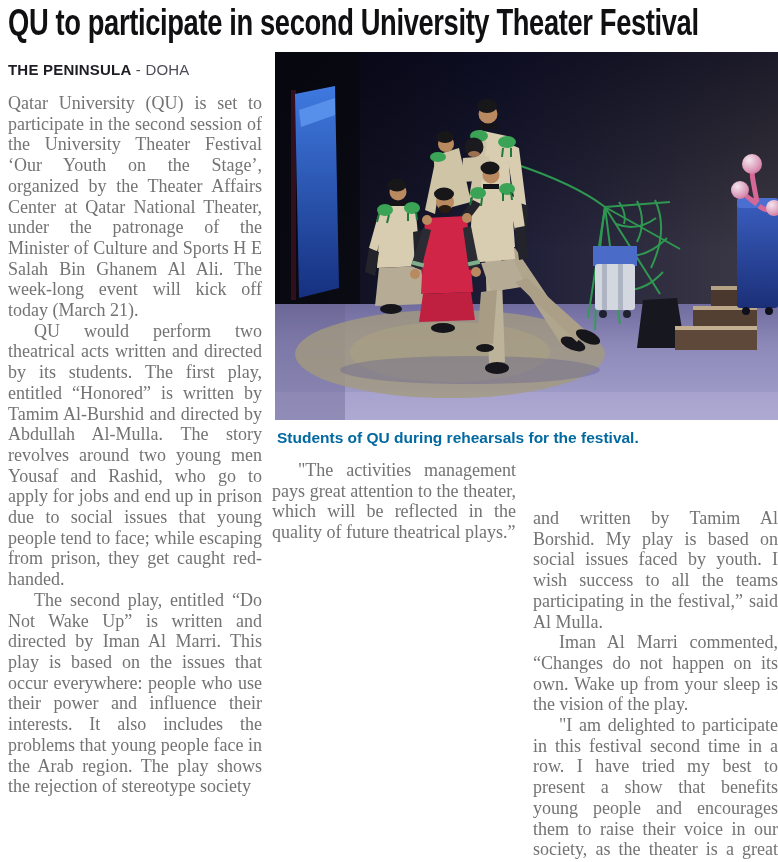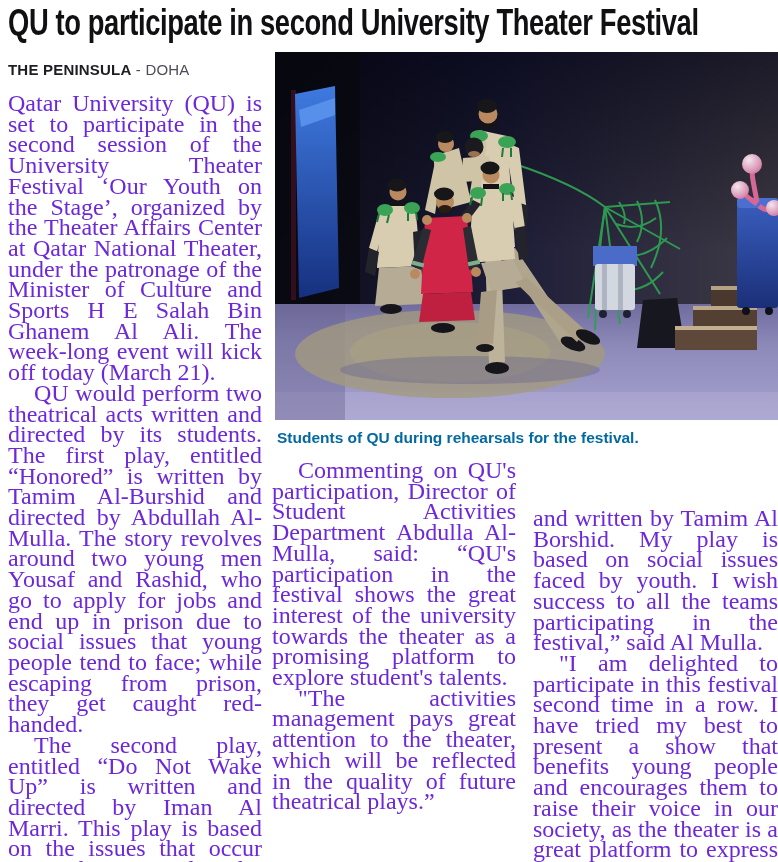--- a/index.html
+++ b/index.html
@@ -12,22 +12,22 @@
     font-family:"Liberation Sans", sans-serif;font-weight:700;font-size:36px;color:#101013;
   }
   .headline-inner{display:inline-block;transform:scaleX(0.76);transform-origin:0 50%;letter-spacing:-0.5px;}
   .byline{
     position:absolute;left:8px;top:61px;
     font-family:"Liberation Sans", sans-serif;font-size:15px;letter-spacing:0.2px;
   }
   .byline-source{font-weight:700;color:#1d1d23;text-align:center;}
   .byline-rest{font-weight:400;color:#4d4d58;}
   .col{
-    position:absolute;text-align:justify;color:#6d28d9;
-    font-size:24px;line-height:20.7px;overflow:hidden;
+    position:absolute;text-align:justify;color:#737373;
+    font-size:18px;line-height:20.7px;overflow:hidden;
   }
   .col p{margin:0;}
   .col p.indent{text-indent:26px;}
   .col-left{left:8px;top:93px;width:254px;height:769px;}
   .col-mid{left:272px;top:460px;width:244px;height:402px;}
   .col-right{left:533px;top:460px;width:245px;height:402px;margin-top:48px;}
   .photo{
     position:absolute;left:275px;top:52px;width:503px;height:368px;margin:0;
     background:#14142a;overflow:hidden;
   }
@@ -232,22 +232,22 @@
           <ellipse cx="169" cy="142" rx="10" ry="6.5" fill="#17171a"></ellipse>
           <ellipse cx="170" cy="157" rx="6.5" ry="4" fill="#2a1c12"></ellipse>
         </g>
       </g>
     </svg>
   </figure>
 
   <figcaption class="caption">Students of QU during rehearsals for the festival.</figcaption>
 
   <div class="col col-mid">
-    <p class="indent">Commenting on QU's participation, Director of Student Activities Department Abdulla Al-Mulla, said: “QU's participation in the festival shows the great interest of the university towards the theater as a promising platform to explore student's talents.</p>
     <p class="indent">"The activities management pays great attention to the theater, which will be reflected in the quality of future theatrical plays.”</p>
   </div>
 
   <div class="col col-right">
     <p>and written by Tamim Al Borshid. My play is based on social issues faced by youth. I wish success to all the teams participating in the festival,” said Al Mulla.</p>
+    <p class="indent">Iman Al Marri commented, “Changes do not happen on its own. Wake up from your sleep is the vision of the play.</p>
     <p class="indent">"I am delighted to participate in this festival second time in a row. I have tried my best to present a show that benefits young people and encourages them to raise their voice in our society, as the theater is a great platform to express yourself," said Al Marri.</p>
   </div>
 
 </div>
 
 </body></html>

